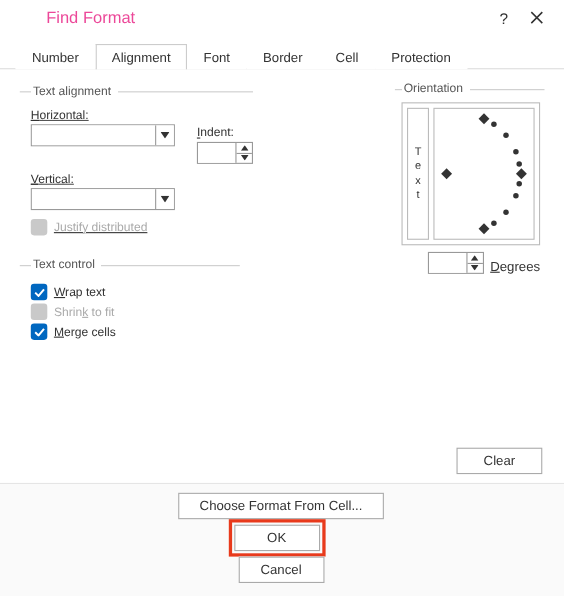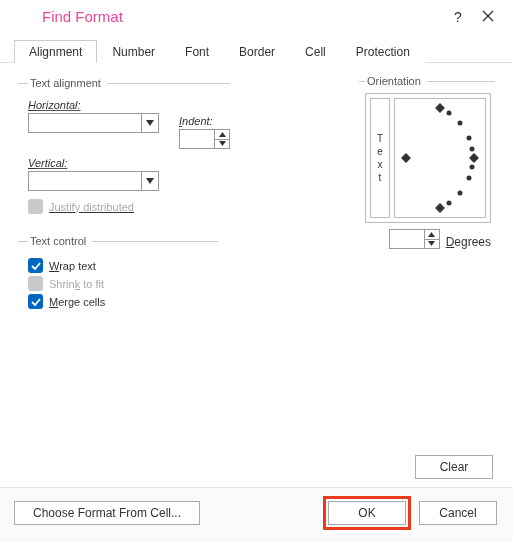--- a/index.html
+++ b/index.html
@@ -7,21 +7,21 @@
   .titlebar { display: flex; align-items: center; padding: 8px 10px 4px 14px; }
   .titlebar .title { font-size: 15px; flex: 1; color: #ec4899; margin-left: 28px;}
   .titlebar .help, .titlebar .close { width: 30px; text-align: center; font-size: 14px; color: #333; }
   .titlebar .close svg { width: 12px; height: 12px; }
   .tabs { display: flex; padding: 6px 14px 0 14px; border-bottom: 1px solid #ddd; margin-top: 4px;}
   .tab { padding: 4px 14px; font-size: 12px; color: #333; border: 1px solid transparent; border-bottom: none; cursor: pointer; position: relative; top: 1px; background: #fff;}
   .tab.active { border-color: #ccc; background: #fff; }
   .content { padding: 10px 18px; position: relative; height: 400px;}
   fieldset.group { border: none; border-top: 1px solid #ccc; padding: 8px 0 8px 10px; margin: 4px 0 10px 0; }
   fieldset.group > legend { font-size: 11px; color: #555; padding-right: 6px; }
-  .row-label { font-size: 11px; color: #333; text-decoration: underline; text-decoration-color: #555; margin: 2px 0 2px 0; display: inline-block; font-style: italic;}
+  .row-label { font-size: 11px; color: #333; text-decoration: underline; text-decoration-color: #555; margin: 2px 0 2px 0; display: inline-block;}
   .no-u { text-decoration: none; }
   .combo { display: inline-flex; align-items: stretch; border: 1px solid #999; background: #fff; height: 20px;}
   .combo .combo-input { border: none; width: 112px; padding: 0 4px; font-size: 11px; outline: none;}
   .combo .combo-btn { width: 17px; border-left: 1px solid #999; display: flex; align-items: center; justify-content: center; background: #fff;}
   .combo .combo-btn svg { width: 8px; height: 6px; }
   .spinner { display: inline-flex; align-items: stretch; border: 1px solid #999; height: 20px; background: #fff;}
   .spinner .sp-input { border: none; width: 34px; text-align: right; padding: 0 3px; font-size: 11px; outline: none;}
   .spinner .sp-buttons { width: 15px; display: flex; flex-direction: column; border-left: 1px solid #999;}
   .spinner .sp-buttons div { flex:1; display:flex; align-items:center; justify-content:center; }
   .spinner .sp-buttons div:first-child { border-bottom: 1px solid #999;}
@@ -41,40 +41,40 @@
   .arc { flex:1; position: relative; border: 1px solid #bbb;}
   .arc .dot { position: absolute; width: 5px; height: 5px; background: #333; border-radius: 50%; transform: translate(-50%,-50%);}
   .arc .diamond { position: absolute; width: 7px; height: 7px; background: #333; transform: translate(-50%,-50%) rotate(45deg);}
   .deg-row { display: flex; align-items: flex-end; justify-content: flex-end; gap: 6px; margin-top: 6px;}
   .two-col { display: flex; gap: 0;}
   .left-align { width: 200px;}
   .indent-col { margin-left: 8px;}
   .footer { position: absolute; bottom: 0; left:0; right:0;}
   .clear-row { display:flex; justify-content:flex-end; padding: 4px 20px 8px 0;}
   .btn { border: 1px solid #aaa; background: #fff; font-size: 12px; padding: 4px 18px; cursor: pointer; min-width: 78px; text-align: center;}
-  .bottom-bar { display: flex; align-items: center; padding: 8px 16px 12px 14px; border-top: 1px solid #e5e5e5; background: #fafafa;}
+  .bottom-bar { display: flex; align-items: center; padding: 8px 16px 12px 14px; border-top: 1px solid #e5e5e5; background: #fafafa; flex-direction: column;}
   .bottom-bar .spacer { flex:1;}
   .ok-wrap { border: 3px solid #e83a1c; padding: 2px; margin-right: 8px;}
 </style>
 </head>
 <body>
 
 <div class="titlebar">
   <div class="title">Find Format</div>
   <div class="help">?</div>
   <div class="close">
     <svg viewBox="0 0 12 12">
         <path d="M1 1 L11 11 M11 1 L1 11" stroke="#333" stroke-width="1.4" fill="none"></path>
       </svg>
   </div>
 </div>
 
 <div class="tabs">
+  <div class="tab">Number</div>
   <div class="tab active">Alignment</div>
-  <div class="tab">Number</div>
   <div class="tab">Font</div>
   <div class="tab">Border</div>
   <div class="tab">Cell</div>
   <div class="tab">Protection</div>
 </div>
 
 <div class="content">
 
   <div class="two-col">
     <div class="left-align">

